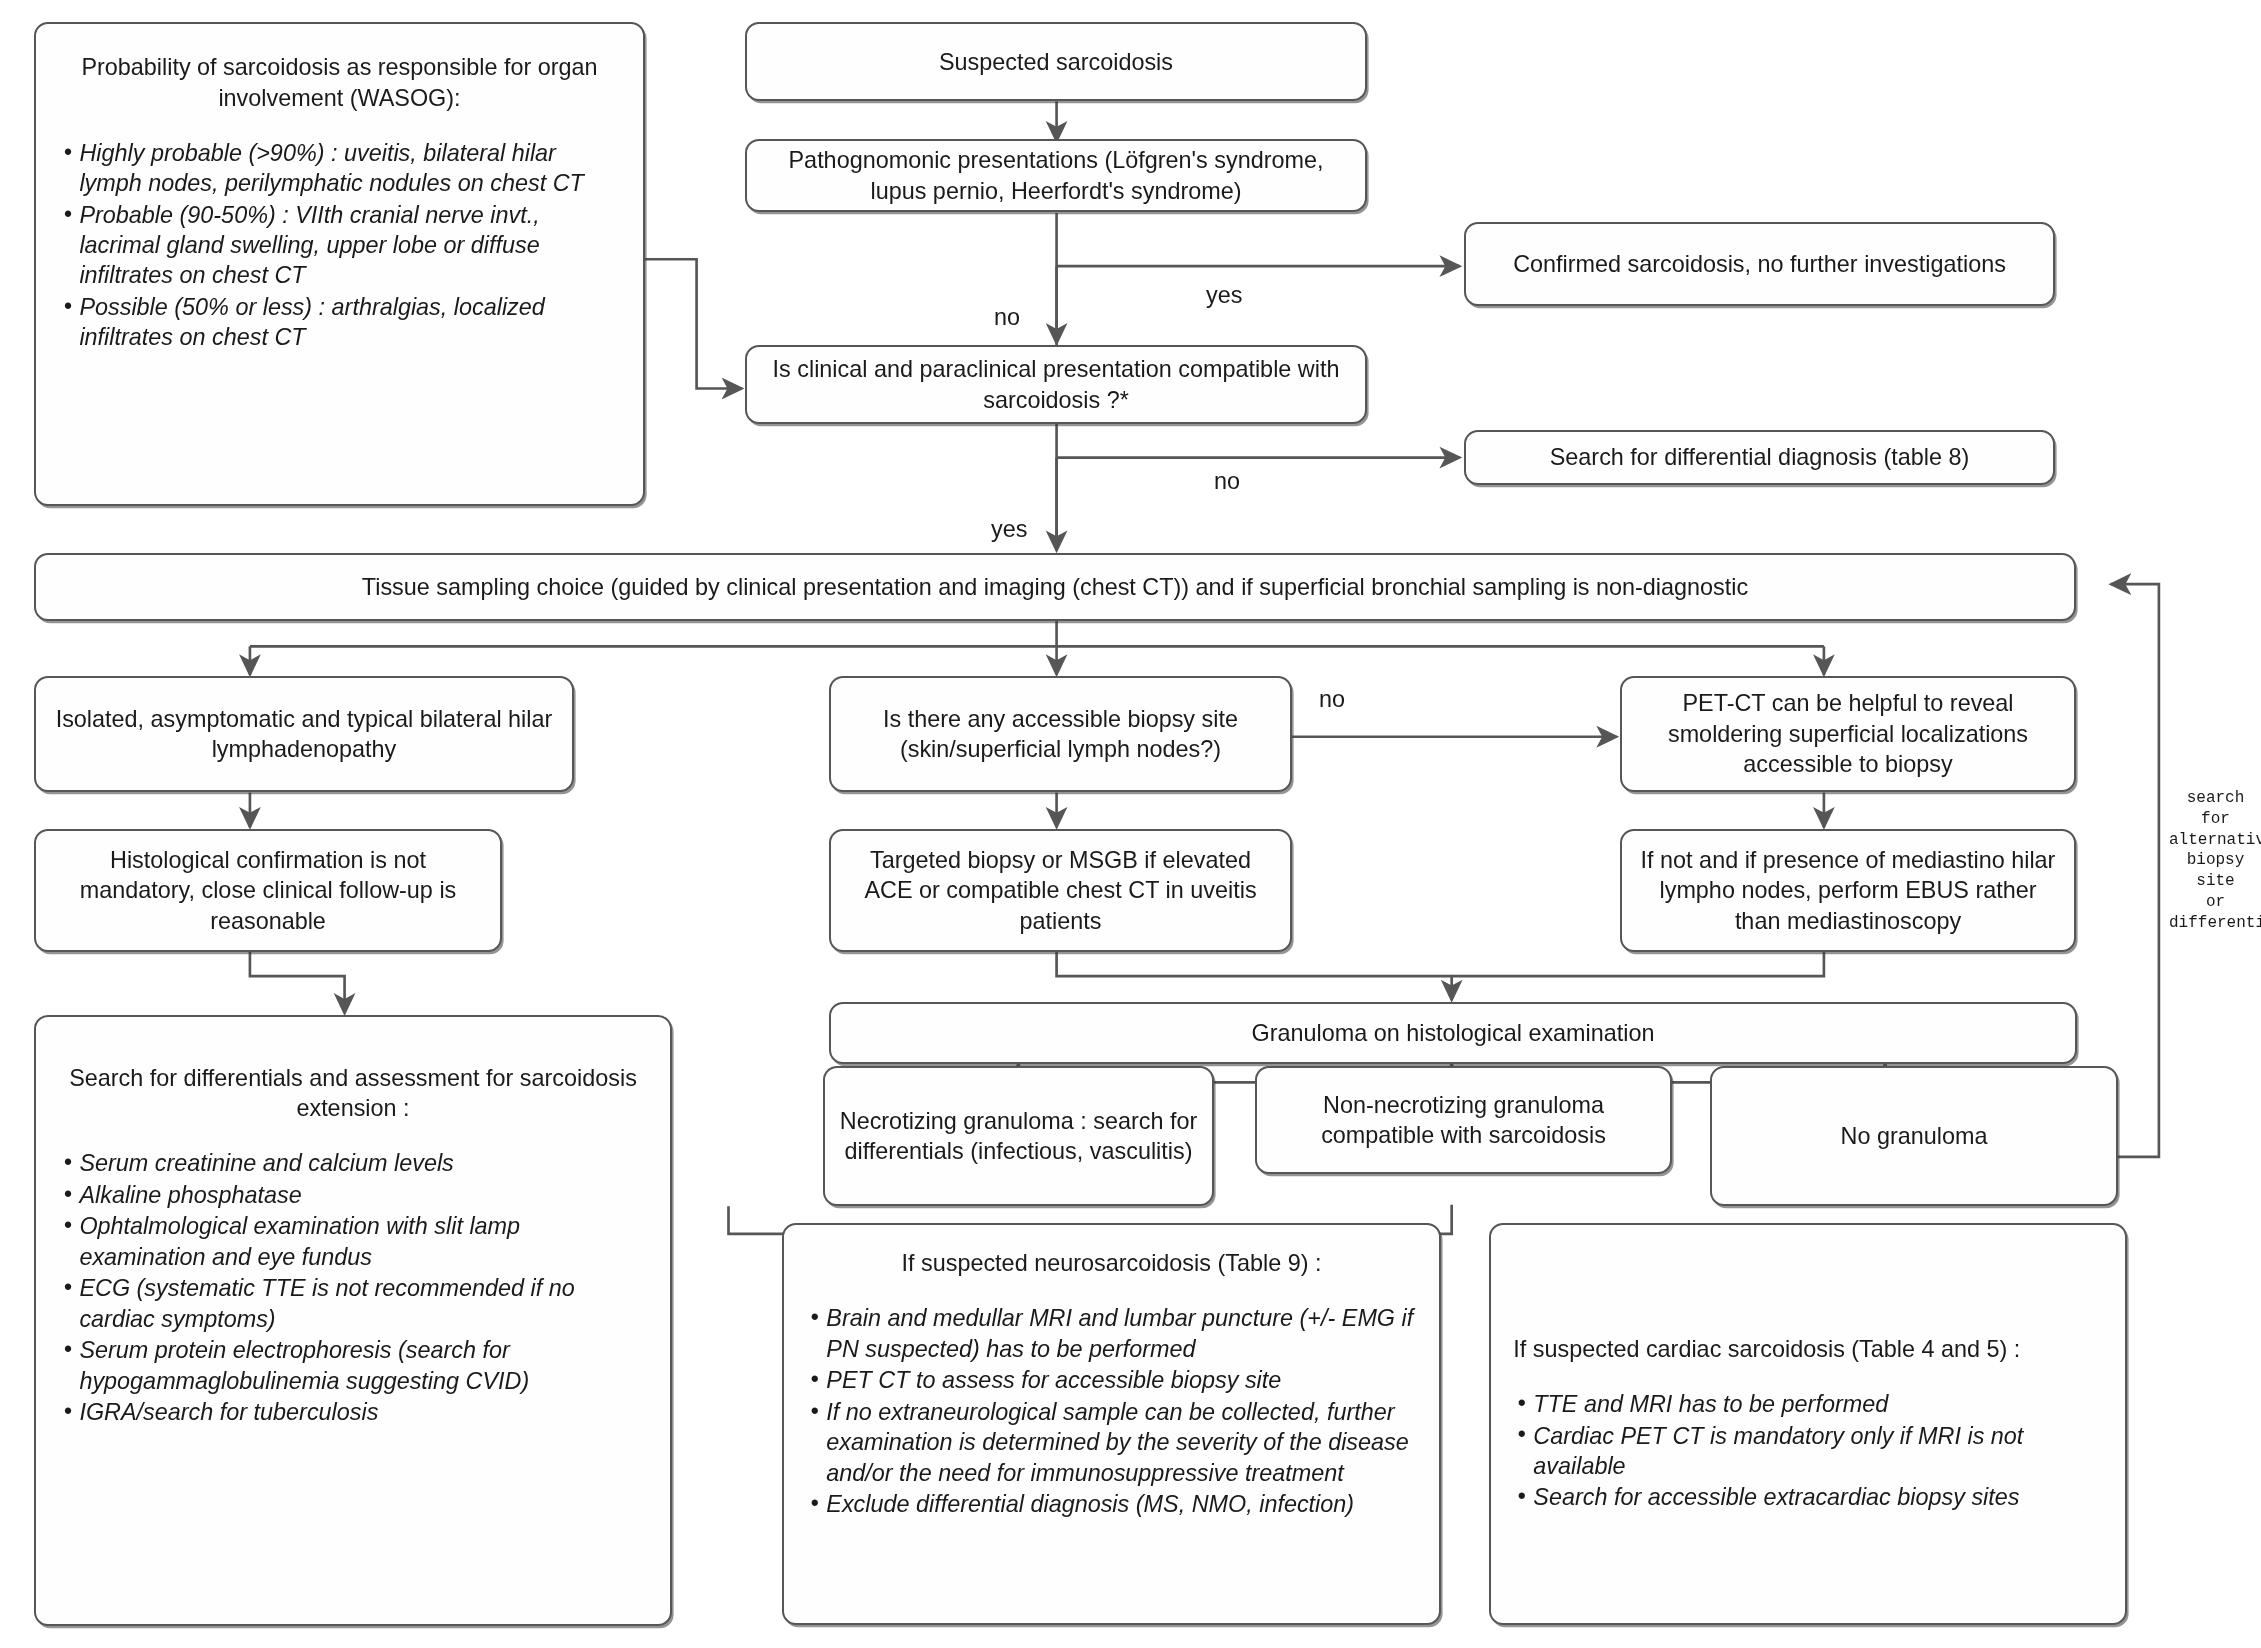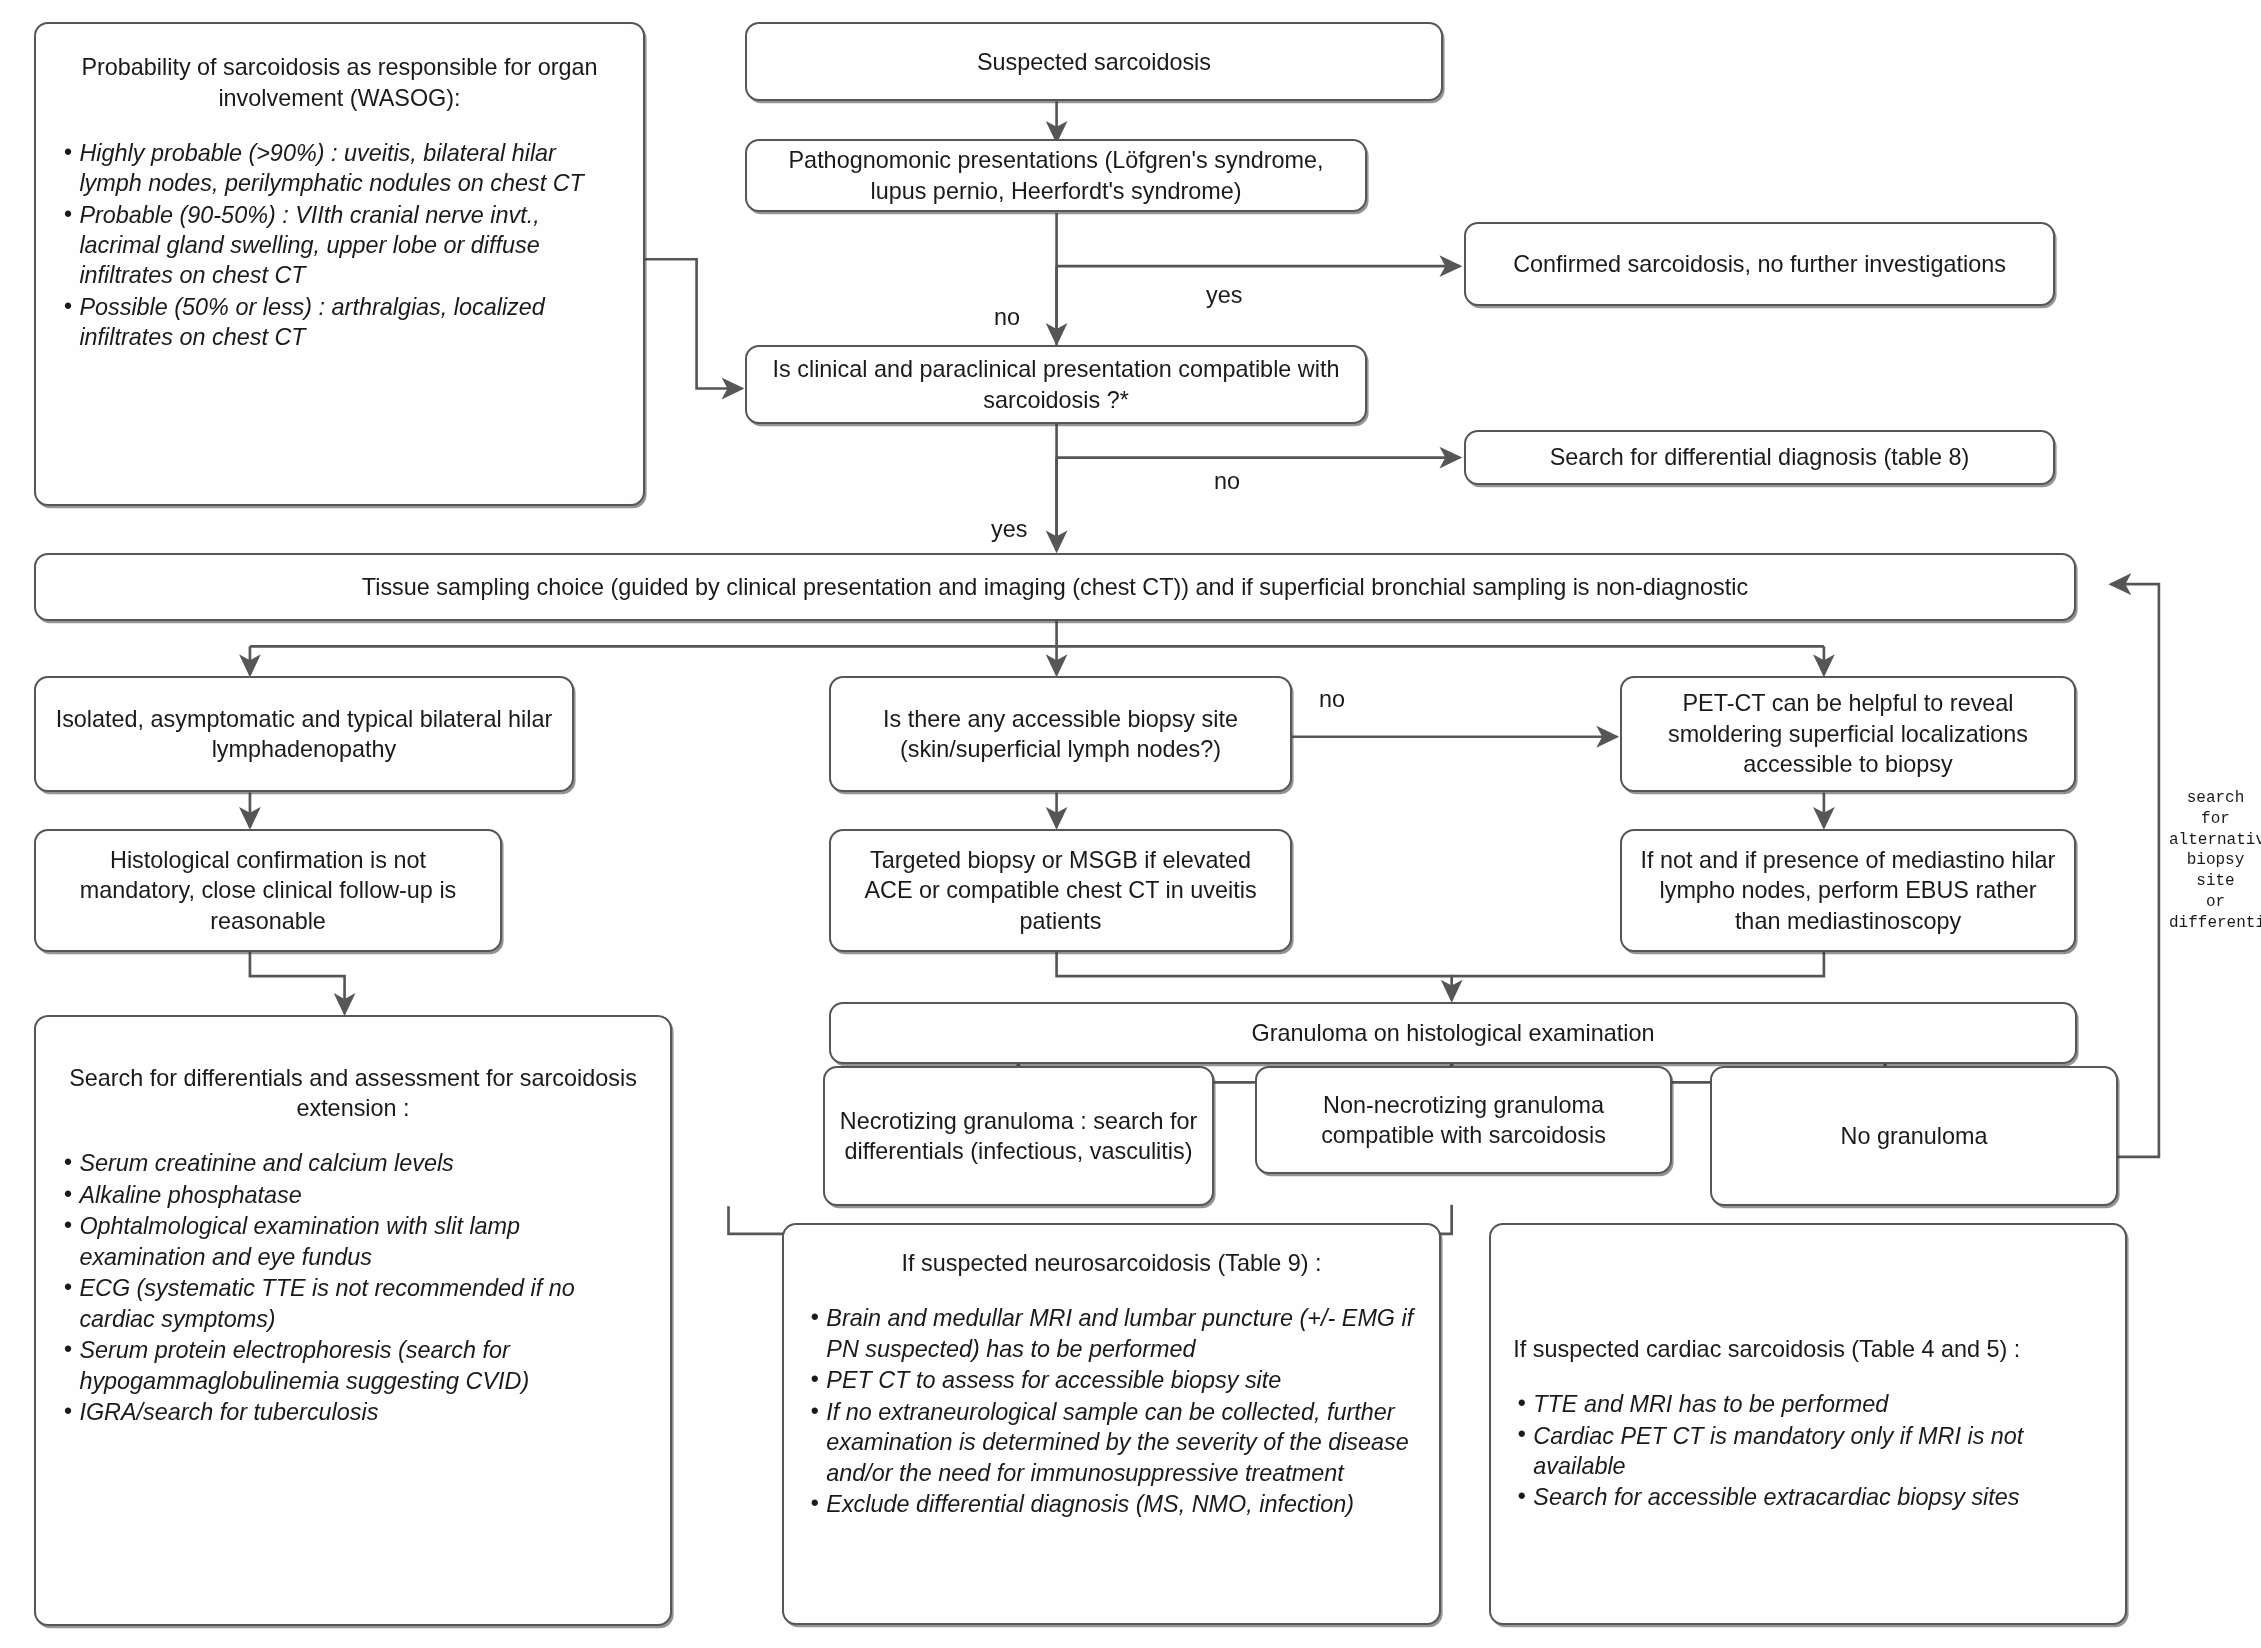--- a/index.html
+++ b/index.html
@@ -123,21 +123,21 @@
 
   <div class="node listbox" style="left:34px; top:22.3px; width:611px; height:484px; padding:28px 23.4px;">
     <span class="ttl">Probability of sarcoidosis as responsible for organ involvement (WASOG):</span>
     <ul>
       <li>Highly probable (&gt;90%) : uveitis, bilateral hilar lymph nodes, perilymphatic nodules on chest CT</li>
       <li>Probable (90-50%) : VIIth cranial nerve invt., lacrimal gland swelling, upper lobe or diffuse infiltrates on chest CT</li>
       <li>Possible (50% or less) : arthralgias, localized infiltrates on chest CT</li>
     </ul>
   </div>
 
-  <div class="node" style="left:745px; top:22.3px; width:698px; height:79px;">
+  <div class="node" style="left:745px; top:22.3px; width:622px; height:79px;">
     <span>Suspected sarcoidosis</span>
   </div>
 
   <div class="node" style="left:745px; top:139px; width:622px; height:73px;">
     <span>Pathognomonic presentations (Löfgren's syndrome, lupus pernio, Heerfordt's syndrome)</span>
   </div>
 
   <div class="node" style="left:1464px; top:222px; width:591px; height:84px;">
     <span>Confirmed sarcoidosis, no further investigations</span>
   </div>

